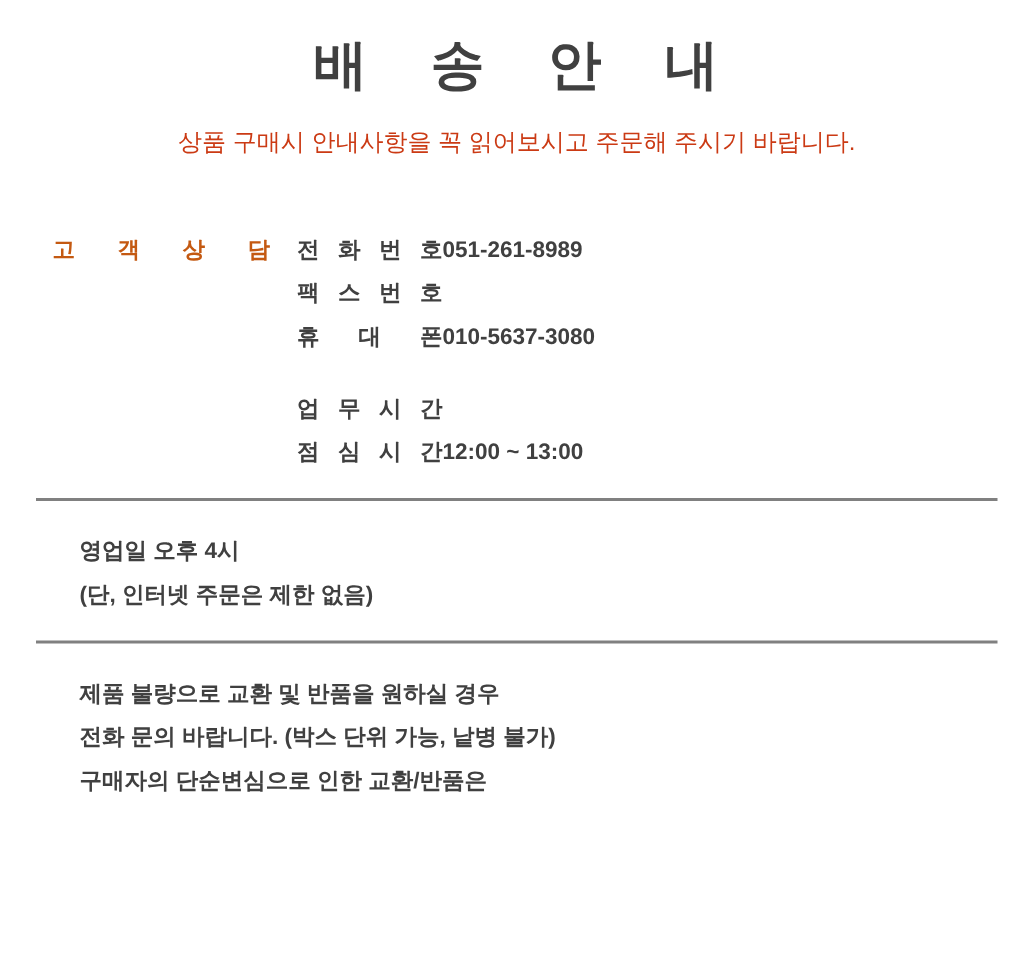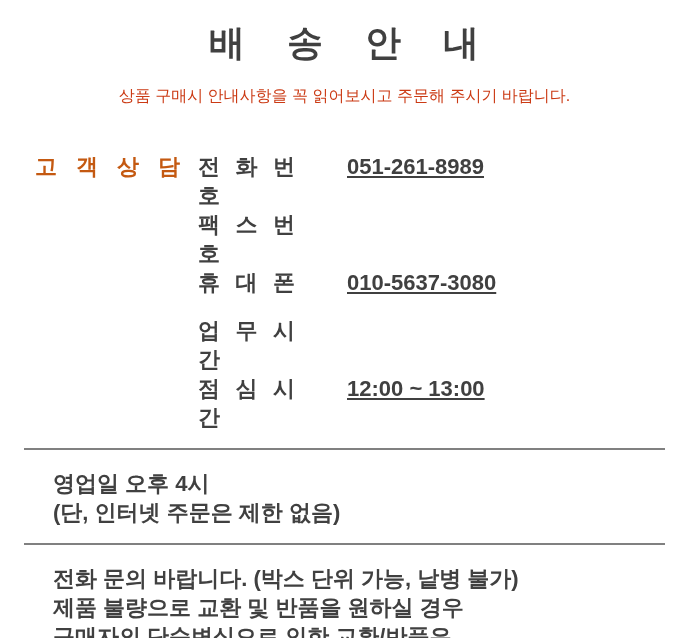--- a/index.html
+++ b/index.html
@@ -27,44 +27,44 @@
     margin: 16px 0 0 0;
     text-align: center;
     font-size: 16px;
     line-height: 17px;
     color: #CB3A14;
   }
 
   .section {
     display: flex;
     padding-left: 11px;
-    font-size: 22px;
+    font-size: 15px;
     font-weight: bold;
     line-height: 29px;
   }
   .section-first { margin-top: 48px; }
   .section-label {
     flex: none;
     width: 145px;
     color: #C45911;
     text-align: justify;
     text-align-last: justify;
     align-self: flex-start;
     white-space: normal;
   }
   .section-content { margin-left: 18px; color: #404040; }
 
-  .info-row { display: flex; gap: 28px; }
+  .info-row { display: flex; }
   .field {
     flex: none;
     width: 97px;
     text-align: justify;
     text-align-last: justify;
   }
-  .value { margin-left: 24px; white-space: nowrap; text-decoration: underline; }
+  .value { margin-left: 0; white-space: nowrap; }
 
   .hours-group { margin-top: 19px; }
 
   .divider {
     border: none;
     border-top: 2px solid #808080;
     margin: 16px 0 0 0;
     height: 0;
   }
   .after-divider { margin-top: 19px; }
@@ -111,20 +111,20 @@
     <div class="section-content">
       <div class="content-line">영업일 오후 4시</div>
       <div class="content-line">(단, 인터넷 주문은 제한 없음)</div>
     </div>
   </div>
 
   <div class="divider"></div>
 
   <div class="section after-divider">
     <div class="section-content">
+      <div class="content-line">제품 불량으로 교환 및 반품을 원하실 경우</div>
       <div class="content-line">전화 문의 바랍니다. (박스 단위 가능, 낱병 불가)</div>
-      <div class="content-line">제품 불량으로 교환 및 반품을 원하실 경우</div>
       <div class="content-line">구매자의 단순변심으로 인한 교환/반품은</div>
 
     </div>
   </div>
 
 </div>
 
 </body></html>

